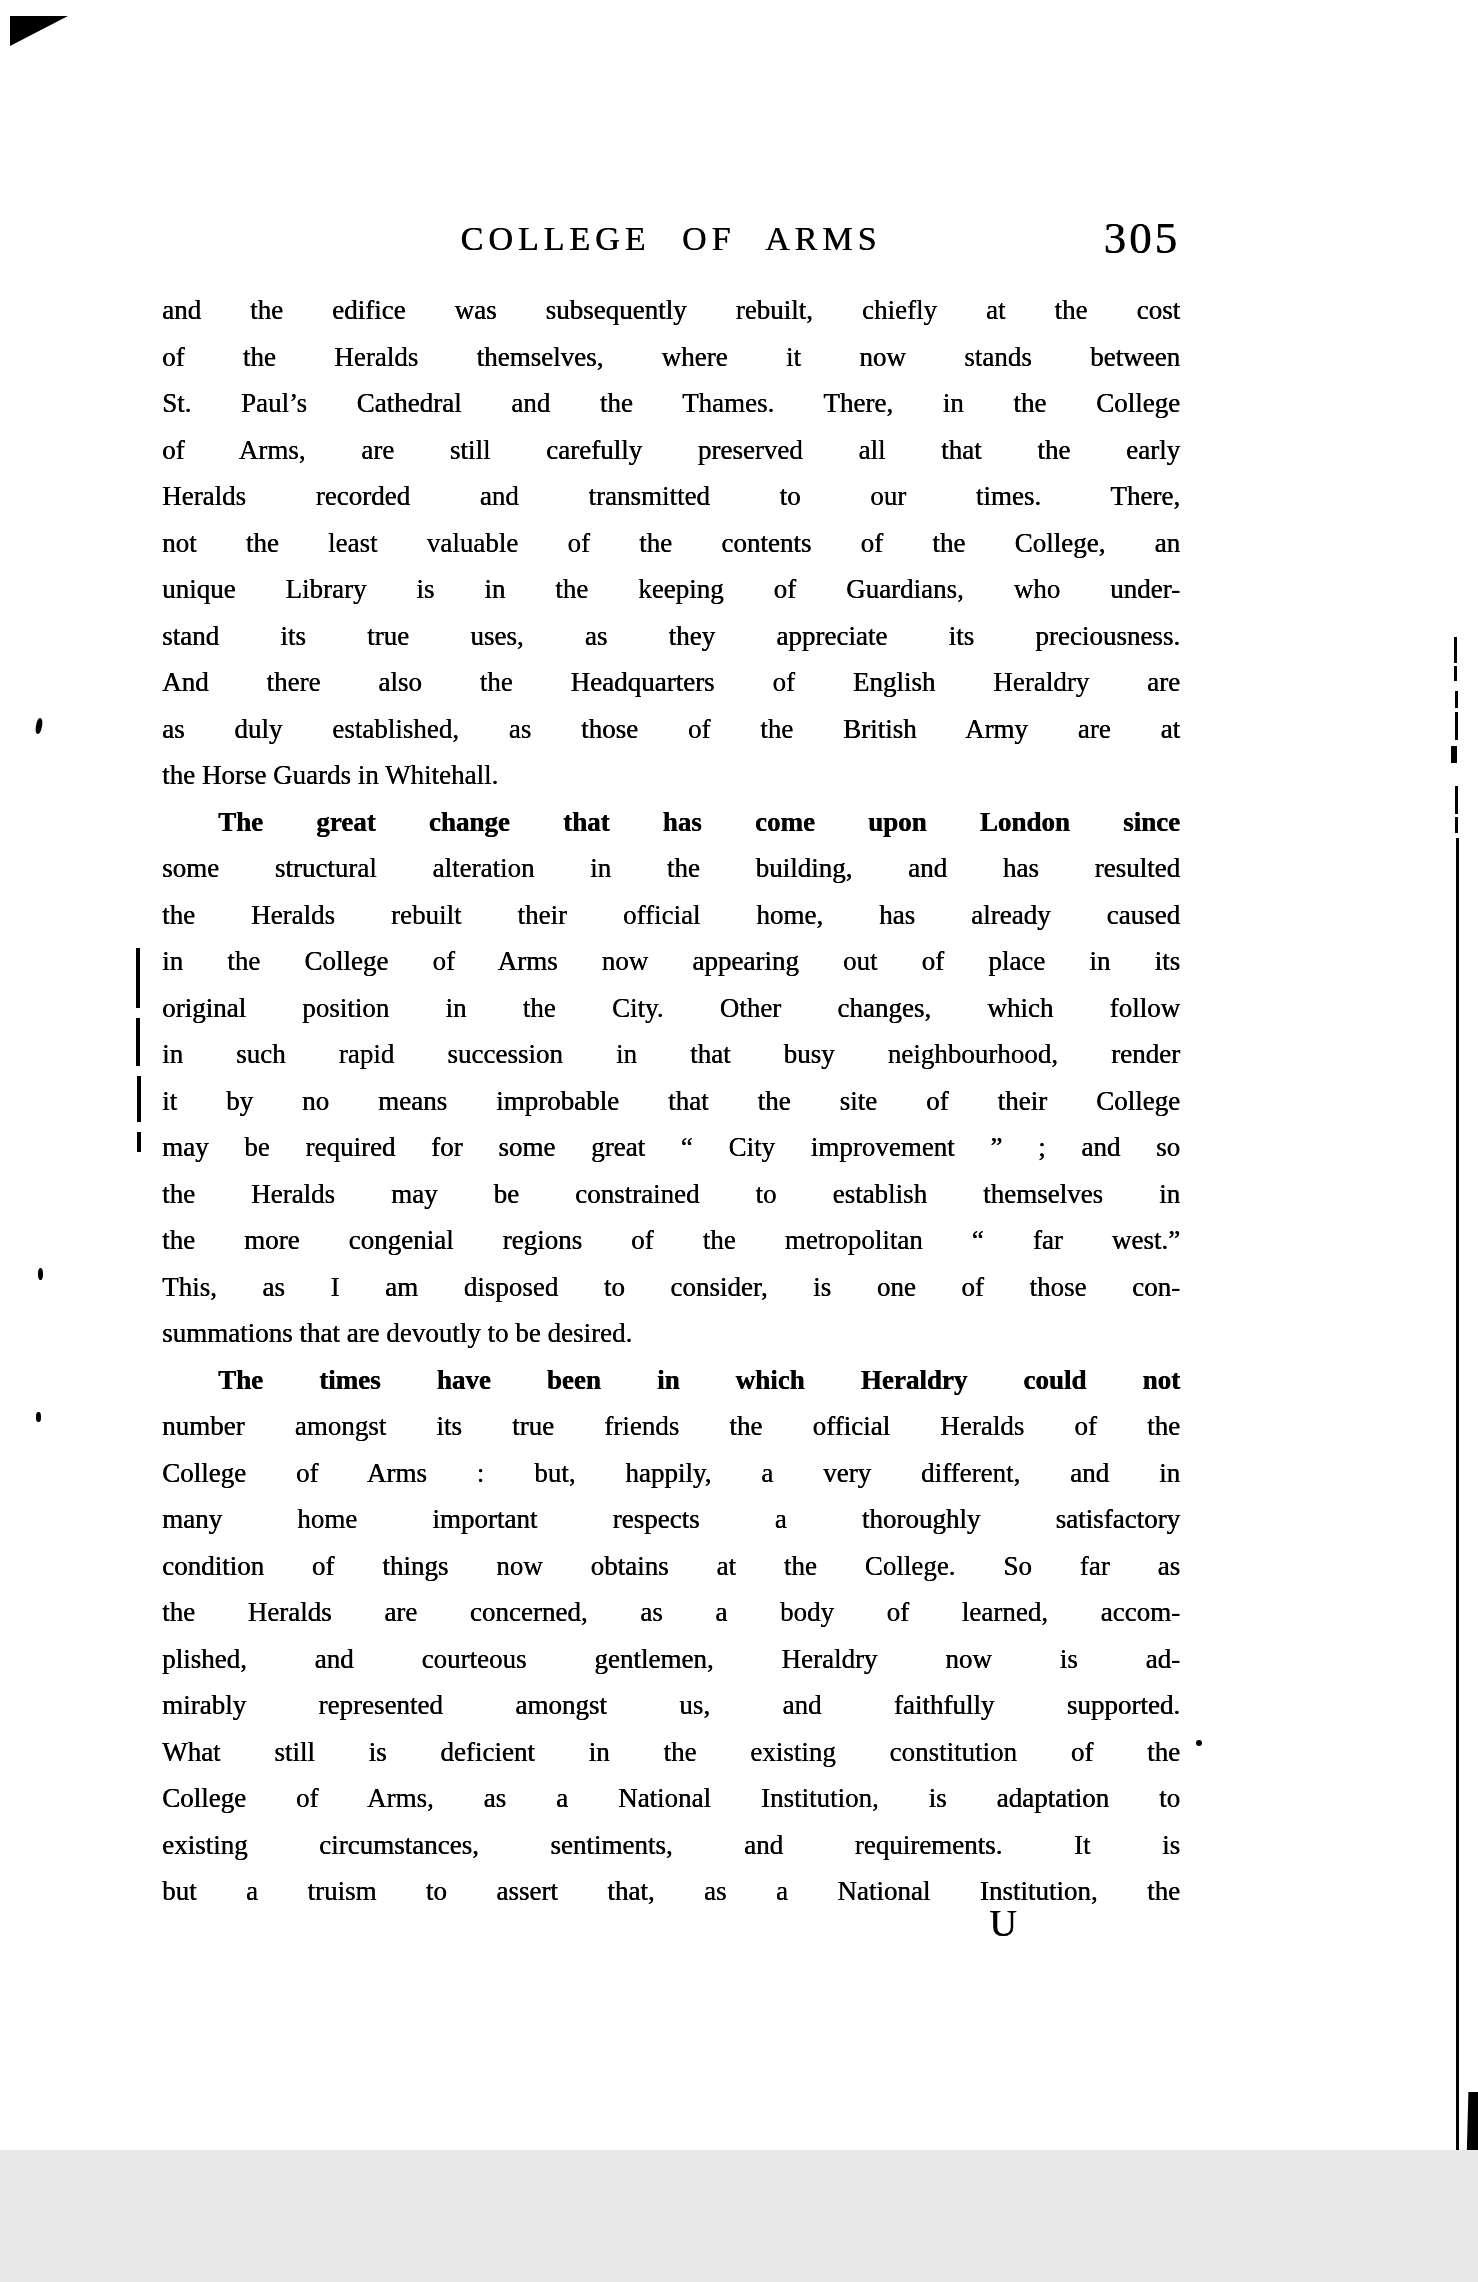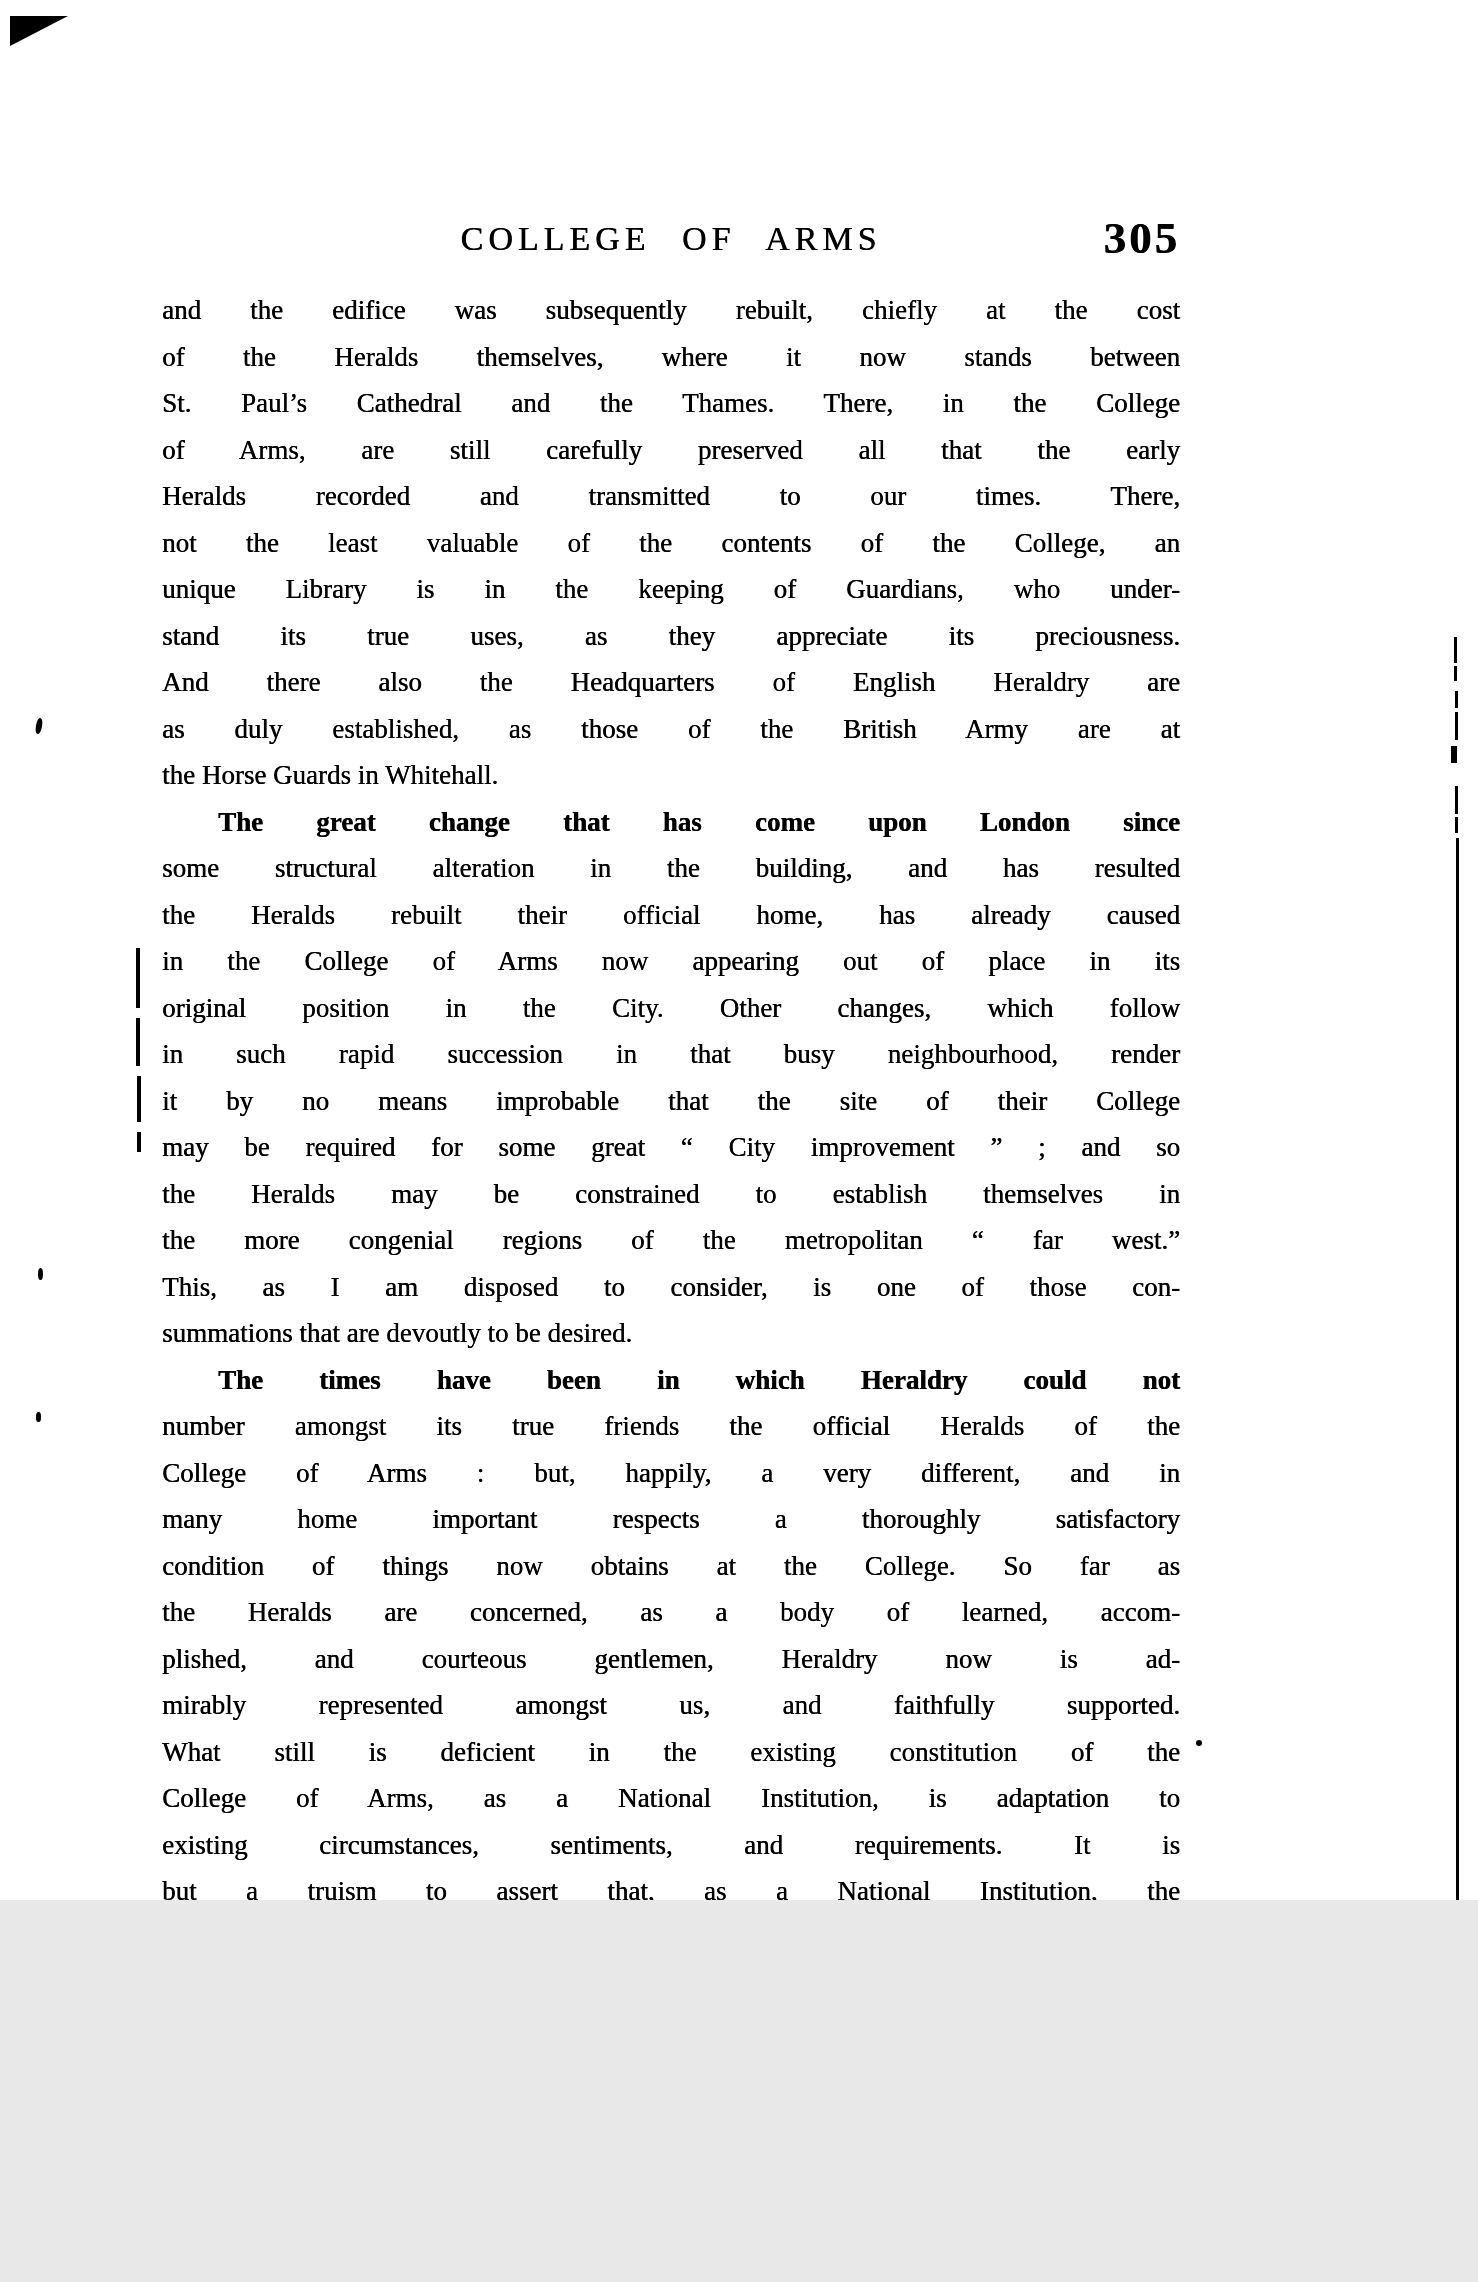--- a/index.html
+++ b/index.html
@@ -1,19 +1,19 @@
 <!DOCTYPE html>
 <html><head>
 <meta charset="utf-8">
 <style>
   html, body { margin: 0; padding: 0; background: #e8e8e8; }
   .page {
     position: relative;
     width: 1478px;
-    height: 1900px;
+    height: 2150px;
     background: #ffffff;
     overflow: hidden;
     font-family: "Liberation Serif", "DejaVu Serif", serif;
     color: #000000;
   }
   
   .header-title {
     position: absolute;
     top: 220px; left: 162px; width: 1018px;
     text-align: center;
@@ -23,21 +23,20 @@
     white-space: nowrap;
     text-shadow: 0.4px 0 0 #000;
   }
   .page-number {
     position: absolute;
     top: 212px; left: 1080px; width: 100px;
     text-align: right;
     font-size: 45px;
     letter-spacing: 3px;
     text-shadow: 0.4px 0 0 #000;
-    font-weight: bold;
   }
   
   .body-text {
     position: absolute;
     left: 162px; top: 287px; width: 1018px;
     font-size: 27px;
     line-height: 46.5px;
     text-shadow: 0.4px 0 0 #000;
   }
   .line {

